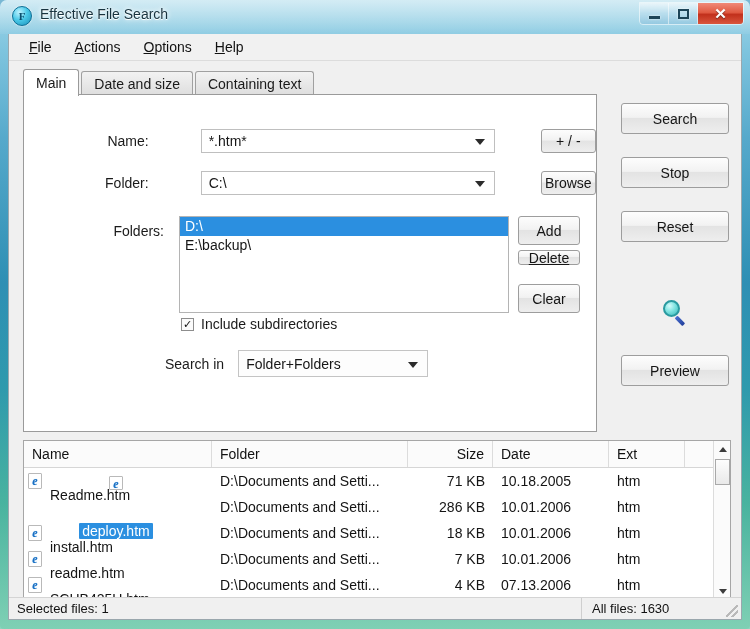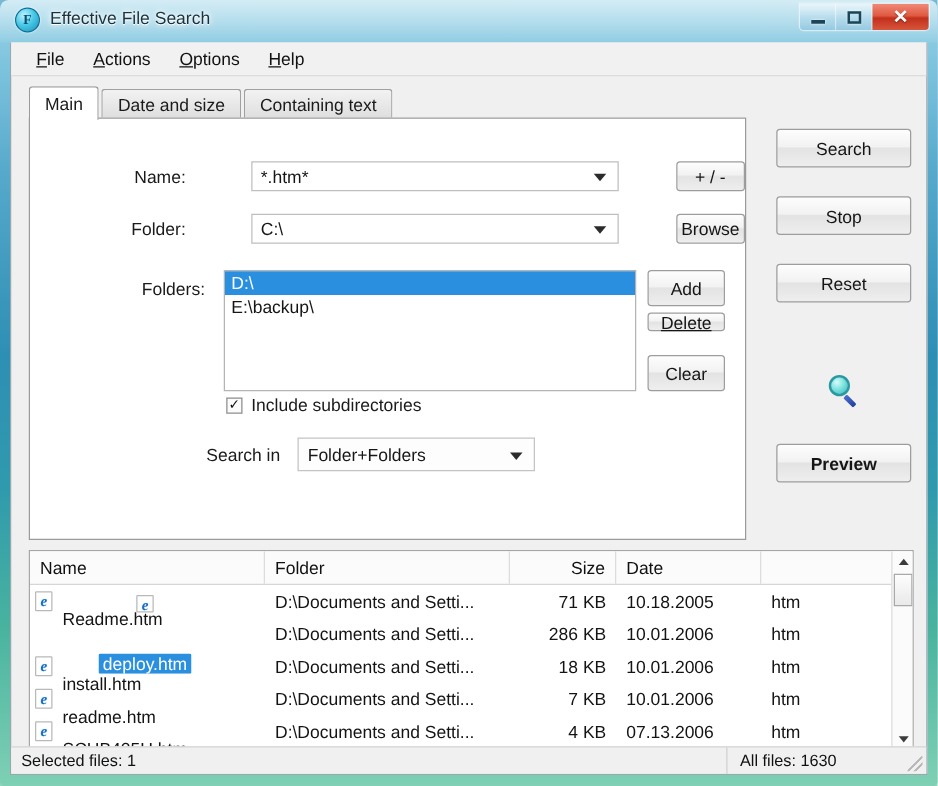--- a/index.html
+++ b/index.html
@@ -350,32 +350,33 @@
       </div>
       <div class="sidebtn btn" style="top:117px;">
         <span>Reset</span>
       </div>
 
       <div id="magnifier">
         <div class="mag-lens"></div>
         <div class="mag-handle"></div>
       </div>
 
-      <div class="sidebtn btn" style="top:261px;font-weight:bold;">
+      <div class="sidebtn btn" style="top:261px;">
         <span>Preview</span>
       </div>
     </div>
 
     <div id="results">
 
       <div id="thead">
         <div class="th" style="width:188px;">Name</div>
         <div class="th" style="width:196px;">Folder</div>
         <div class="th num" style="width:85px;">Size</div>
         <div class="th" style="width:116px;">Date</div>
+        <div class="th" style="width:76px;">Ext</div>
         <div class="th" style="flex:1;border-right:none;"></div>
       </div>
 
       <div class="trow">
         <div class="td name" style="width:188px;">
           <span class="ficon ie"></span>
           <span class="namebox">Readme.htm</span>
         </div>
         <div class="td" style="width:196px;">D:\Documents and Setti...</div>
         <div class="td num" style="width:85px;">71 KB</div>

